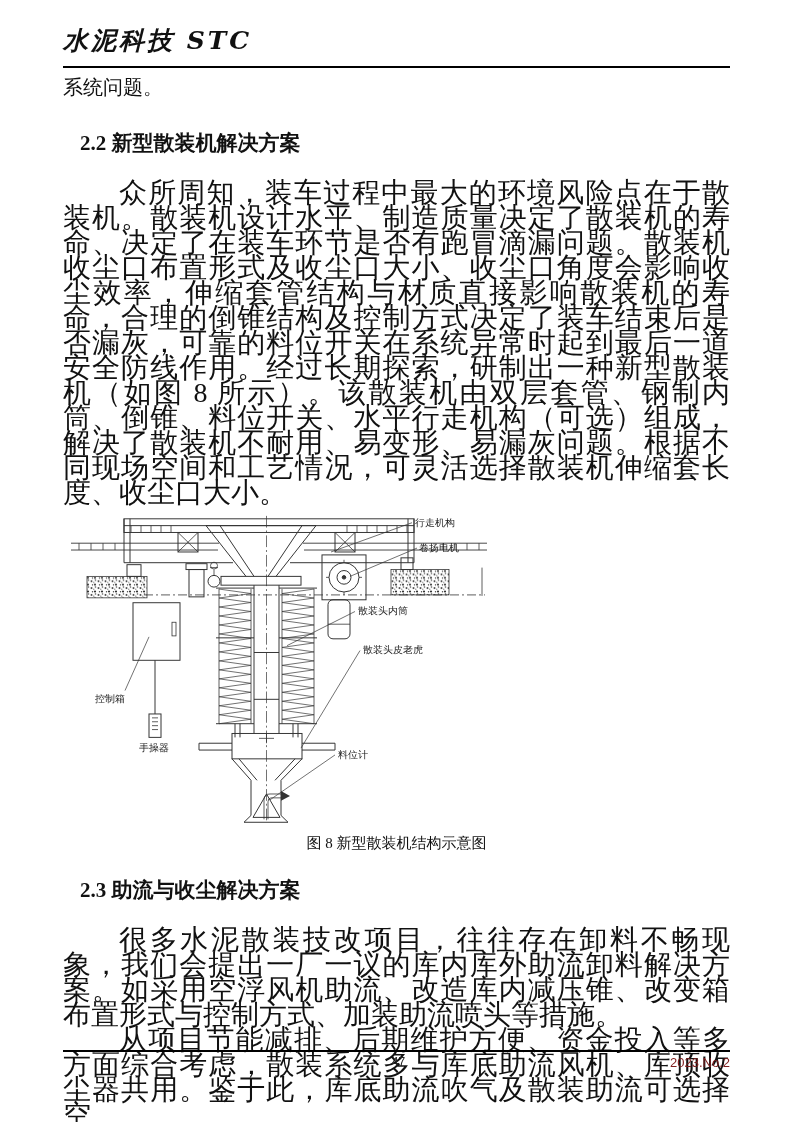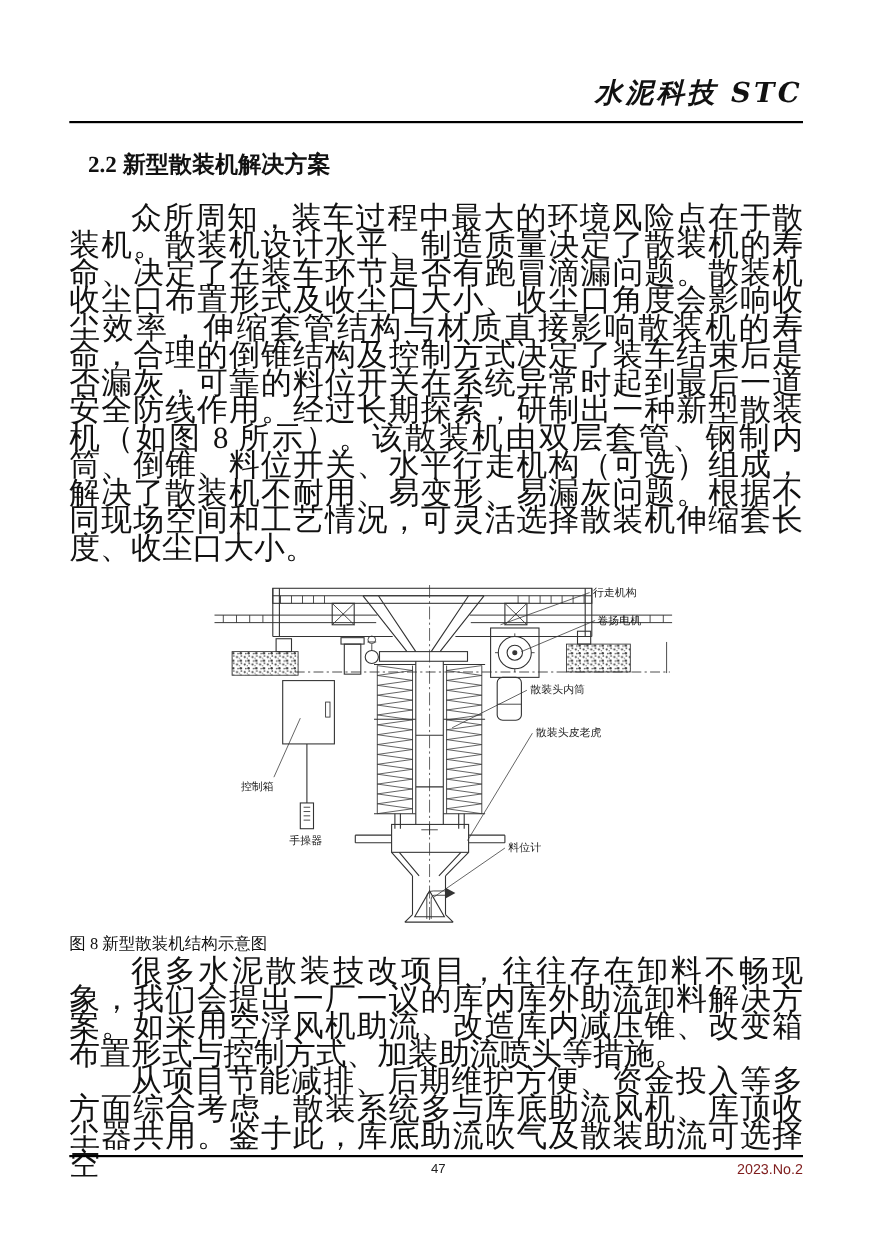--- a/index.html
+++ b/index.html
@@ -2,39 +2,39 @@
 <html><head>
 <meta charset="utf-8">
 <style>
   html,body{margin:0;padding:0;background:#e8e8e8;}
   .page{
     width:793px;height:1122px;margin:0 auto;background:#ffffff;
     position:relative;box-sizing:border-box;padding:0 63px;
     font-family:"Liberation Serif","DejaVu Serif",serif;color:#111;
     overflow:hidden;
   }
-  .journal-header{padding-top:68px;text-align:right;}
+  .journal-header{padding-top:24px;text-align:left;}
   .journal-title{
     font-size:25px;letter-spacing:3px;font-style:italic;font-weight:bold;
     font-family:"DejaVu Serif","Liberation Serif",serif;
   }
   .header-rule{border:none;border-bottom:2px solid #000;margin:9px 0 0 0;}
   .carryover{font-size:20px;line-height:38px;text-align:justify;}
   h2.sec{
     font-size:21px;font-weight:bold;margin:17px;line-height:40px;
     font-family:"Liberation Serif","DejaVu Serif",serif;
   }
   p.para{
     margin:0;font-size:28px;line-height:25px;text-align:justify;
     text-indent:2em;
   }
-  .figure-wrap{height:322px;text-align:center;margin-top:16px;}
+  .figure-wrap{height:322px;text-align:left;margin-top:6px;}
   .figure-wrap svg{display:inline-block;transform:translateX(6px);}
   .fig-caption{
-    text-align:left;font-size:15px;line-height:20px;margin:0 0 2px 0;
+    text-align:center;font-size:15px;line-height:20px;margin:0 0 2px 0;
     font-family:"Liberation Serif","DejaVu Serif",serif;
   }
   .dlabel{font-size:10px;fill:#1a1a1a;font-family:"Liberation Serif","DejaVu Serif",serif;}
   .footer{
     position:absolute;left:63px;right:63px;top:1050px;
     font-family:"Liberation Sans","DejaVu Sans",sans-serif;
   }
   .footer-rule{border:none;border-bottom:2.5px solid #000;margin:0;}
   .footer-row{position:relative;height:22px;margin-top:3px;}
   .page-number{
@@ -45,20 +45,21 @@
 </head>
 <body>
 
 <div class="page">
 
   <div class="journal-header">
     <span class="journal-title">水泥科技 STC</span>
   </div>
   <hr class="header-rule">
 
+  <div class="carryover">系统问题。</div>
 
   <h2 class="sec">2.2 新型散装机解决方案</h2>
 
   <p class="para">众所周知，装车过程中最大的环境风险点在于散装机。散装机设计水平、制造质量决定了散装机的寿命、决定了在装车环节是否有跑冒滴漏问题。散装机收尘口布置形式及收尘口大小、收尘口角度会影响收尘效率，伸缩套管结构与材质直接影响散装机的寿命，合理的倒锥结构及控制方式决定了装车结束后是否漏灰，可靠的料位开关在系统异常时起到最后一道安全防线作用。经过长期探索，研制出一种新型散装机（如图 8 所示）。该散装机由双层套管、钢制内筒、倒锥、料位开关、水平行走机构（可选）组成，解决了散装机不耐用、易变形、易漏灰问题。根据不同现场空间和工艺情况，可灵活选择散装机伸缩套长度、收尘口大小。</p>
 
   <div class="figure-wrap">
     <svg width="420" height="322" viewBox="0 0 420 330" preserveAspectRatio="none">
       <defs>
         <pattern id="speck" width="7" height="7" patternUnits="userSpaceOnUse">
           <rect width="7" height="7" fill="#ffffff"></rect>
@@ -149,20 +150,21 @@
       <text class="dlabel" x="289" y="106">散装头内筒</text>
       <text class="dlabel" x="294" y="146">散装头皮老虎</text>
       <text class="dlabel" x="269" y="253">料位计</text>
       <text class="dlabel" x="26" y="196">控制箱</text>
       <text class="dlabel" x="70" y="246">手操器</text>
     </svg>
   </div>
 
   <p class="fig-caption">图 8 新型散装机结构示意图</p>
 
+  <h2 class="sec">2.3 助流与收尘解决方案</h2>
 
   <p class="para">很多水泥散装技改项目，往往存在卸料不畅现象，我们会提出一厂一议的库内库外助流卸料解决方案。如采用空浮风机助流、改造库内减压锥、改变箱布置形式与控制方式、加装助流喷头等措施。</p>
 
   <p class="para">从项目节能减排、后期维护方便、资金投入等多方面综合考虑，散装系统多与库底助流风机、库顶收尘器共用。鉴于此，库底助流吹气及散装助流可选择空</p>
 
   <div class="footer">
     <hr class="footer-rule">
     <div class="footer-row">
       <span class="page-number">47</span>
       <span class="issue">2023.No.2</span>

